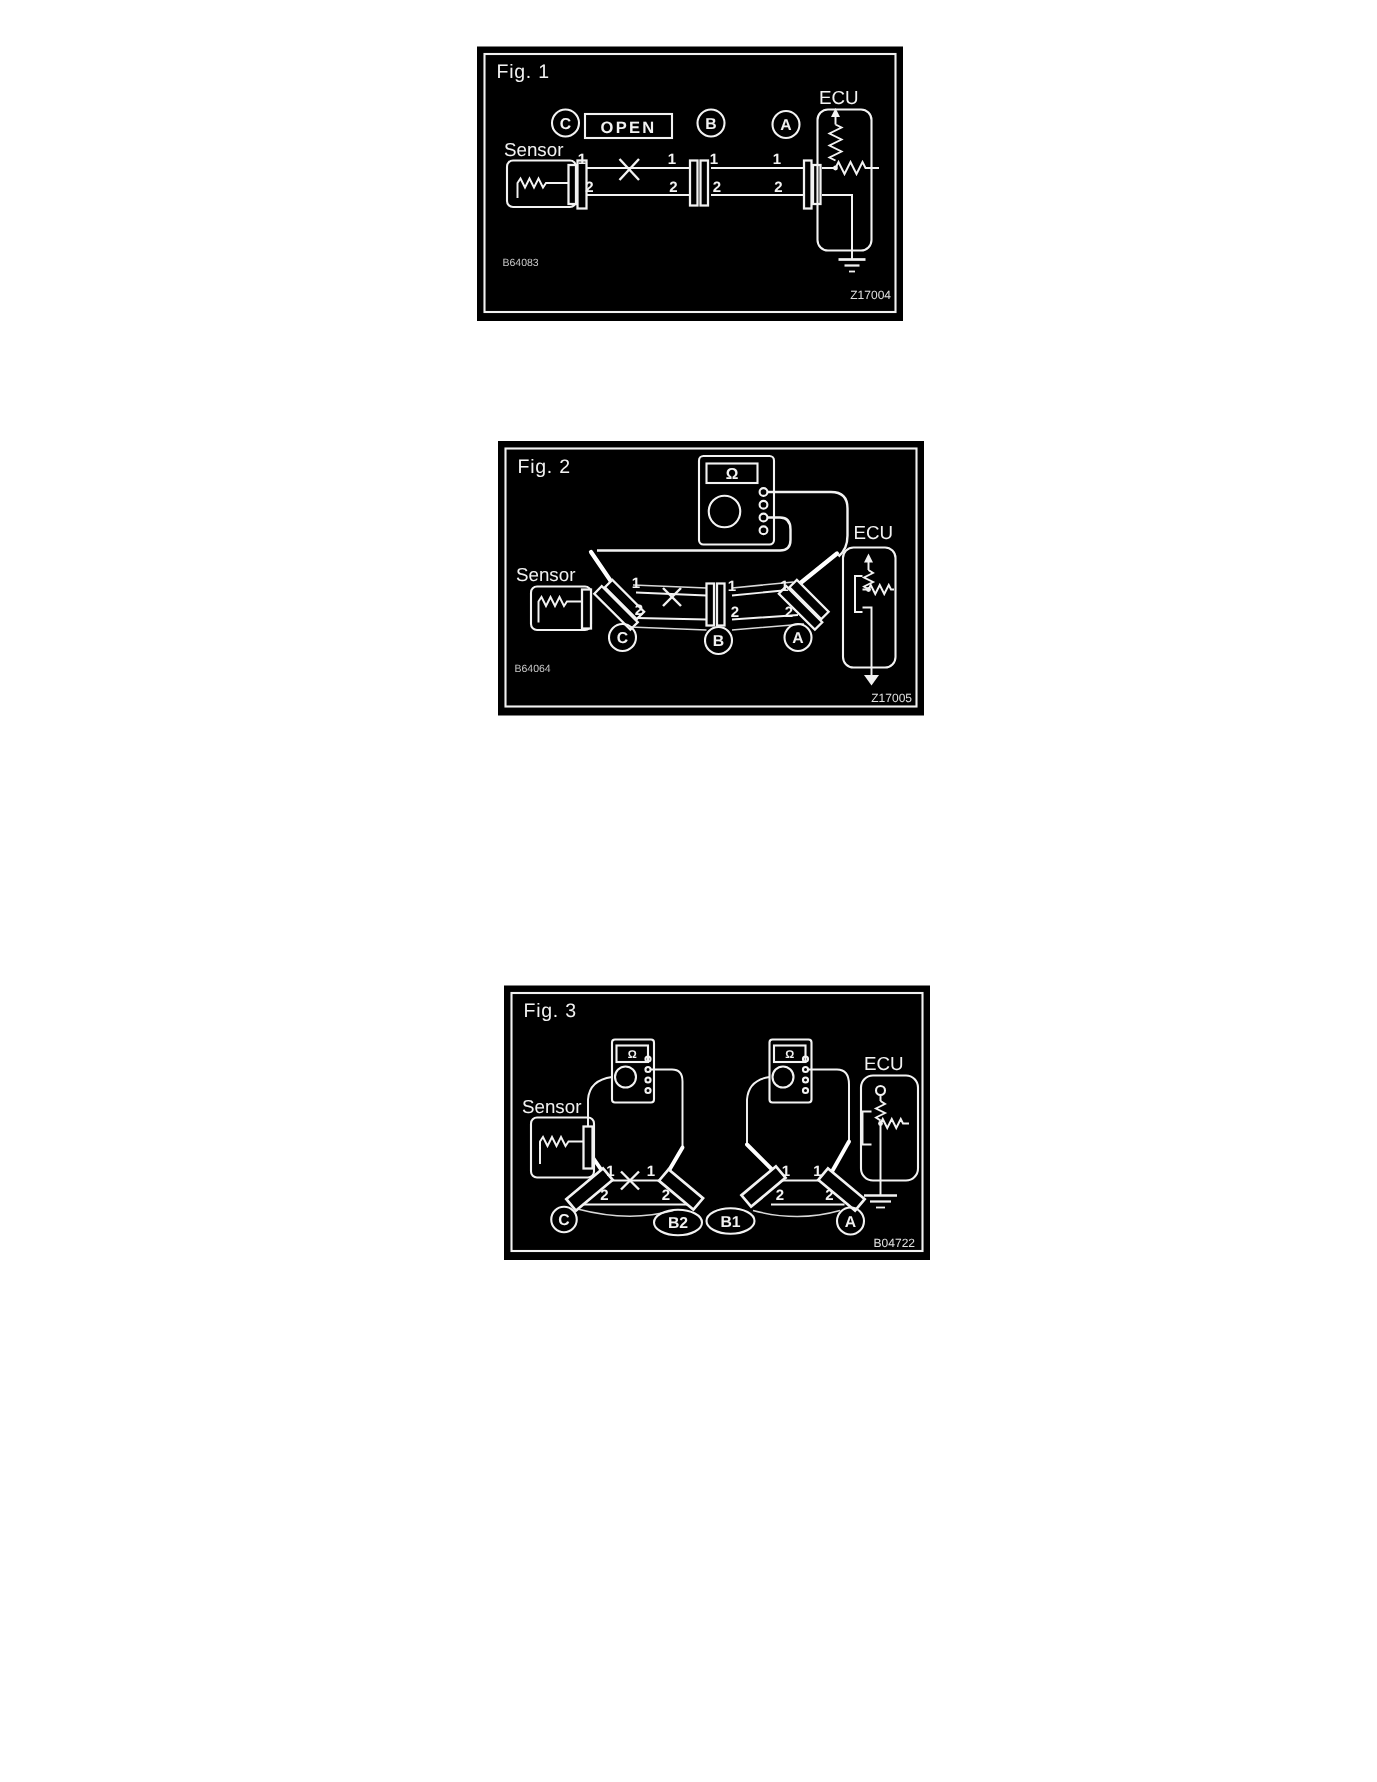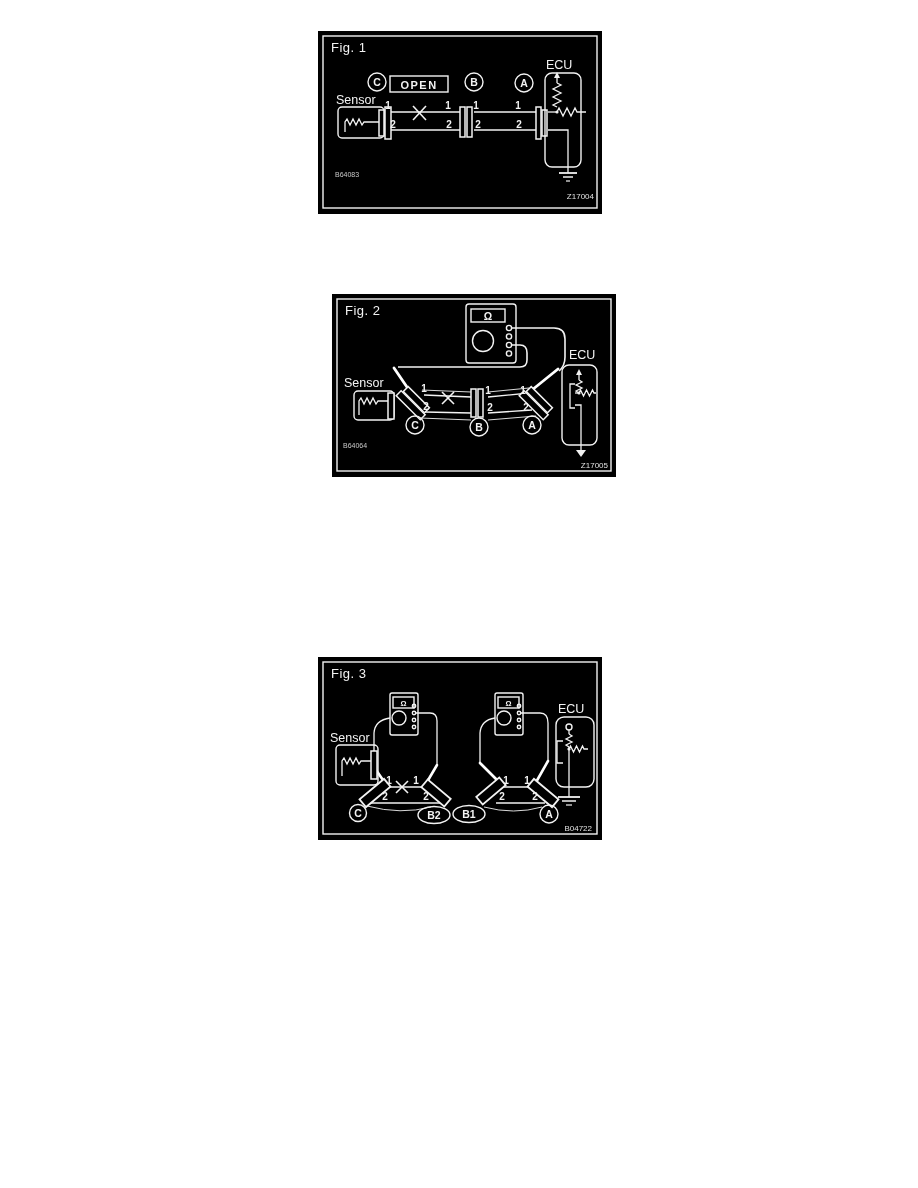--- a/index.html
+++ b/index.html
@@ -189,21 +189,21 @@
       <g>
         <path d="M249,151 V156" class="ln"></path>
         <polygon points="244,156 254,156 249,163" class="dot"></polygon>
       </g>
 
       <text x="11" y="154" class="t-code">B64064</text>
       <text x="276" y="174" class="t-ref">Z17005</text>
     </svg>
   </div>
 
-  <div class="fig" style="left:318px;top:657px">
+  <div class="fig" style="left:336px;top:657px">
     <svg width="284" height="183" viewBox="0 0 284 183">
       <rect x="5" y="5" width="274" height="172" class="box"></rect>
       <text x="13" y="21" class="t-title">Fig. 3</text>
 
       <g>
         <rect x="72" y="36" width="28" height="42" rx="2" class="box"></rect>
         <rect x="75" y="40" width="21" height="11" class="box"></rect>
         <text x="85.5" y="48.5" class="t-ohm" style="font-size:7.5px">Ω</text>
         <circle cx="81" cy="61" r="7" class="box"></circle>
         <circle cx="96" cy="49" r="1.7" class="box"></circle>

